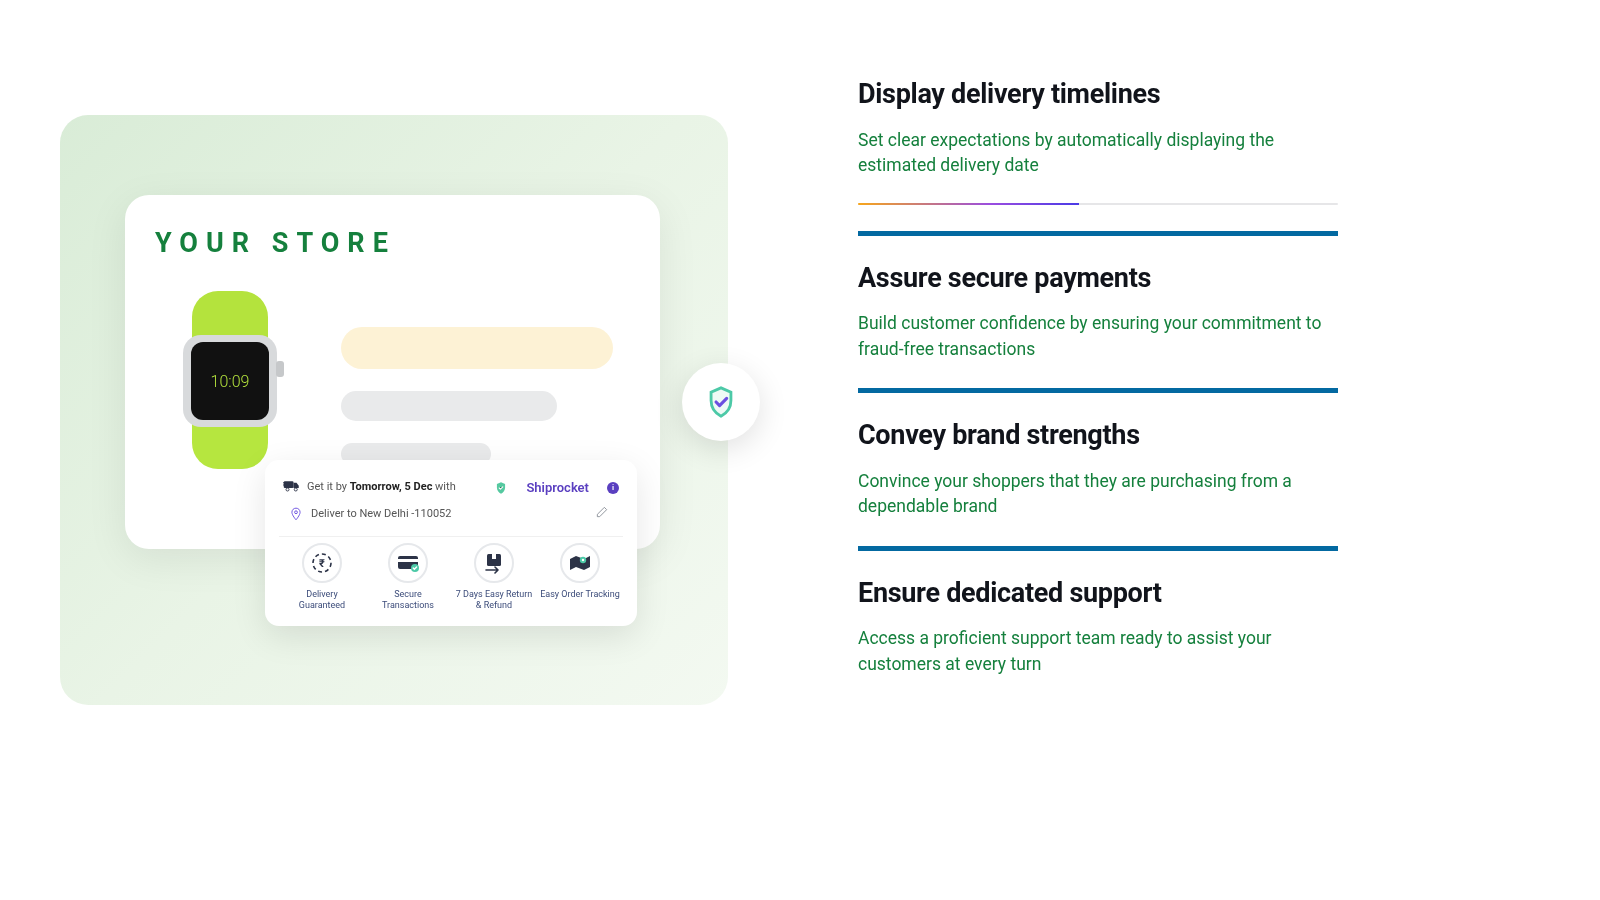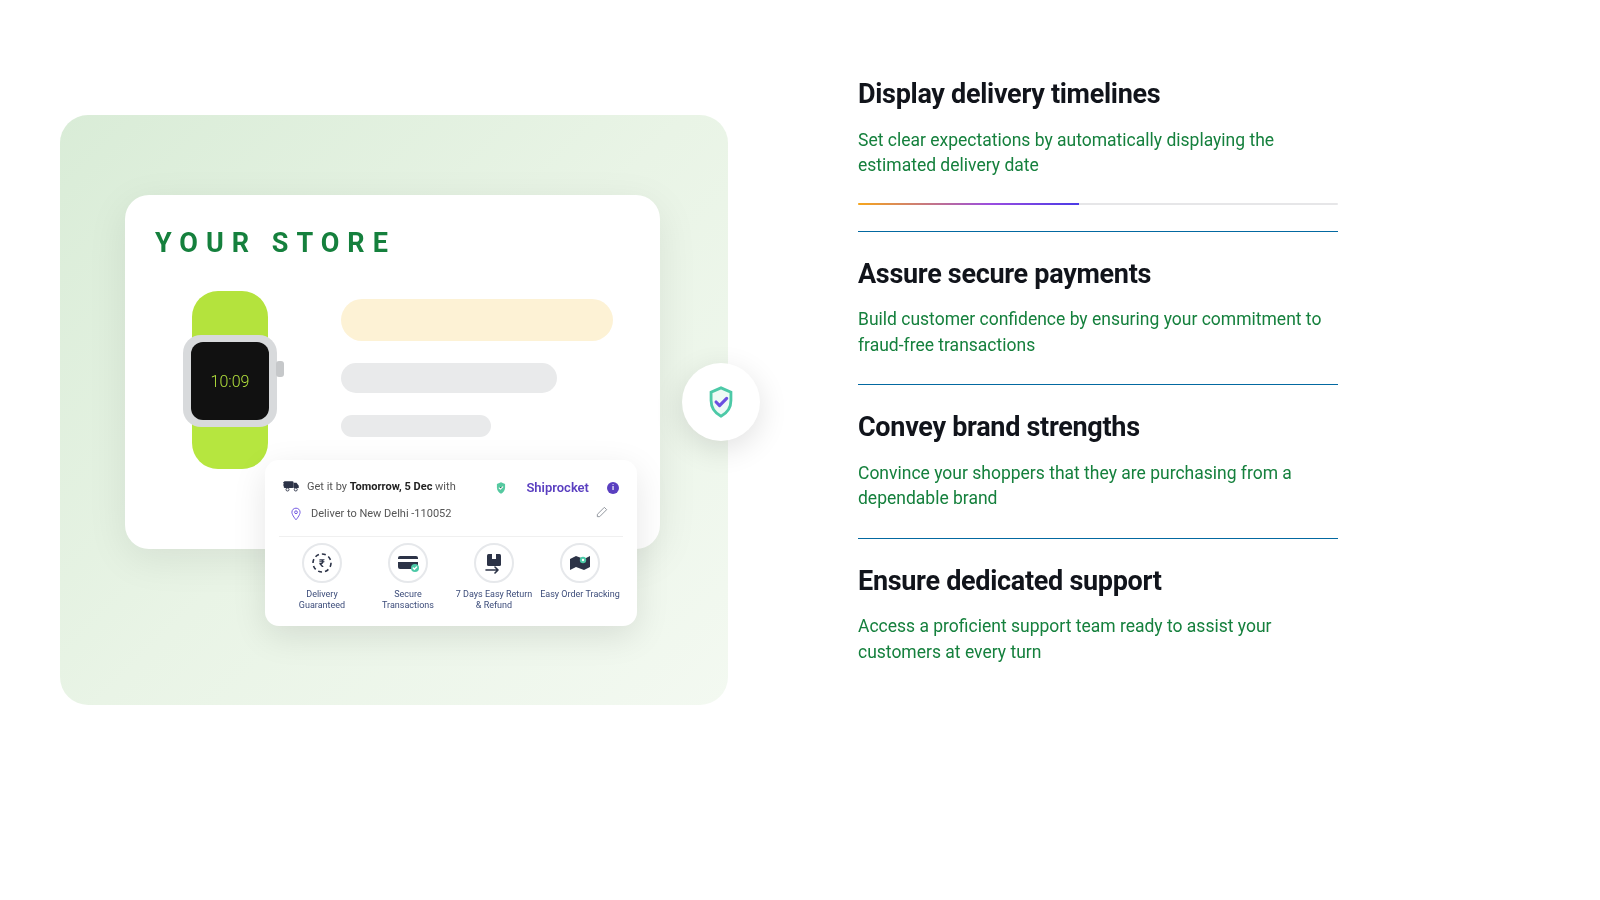--- a/index.html
+++ b/index.html
@@ -39,21 +39,21 @@
     .store-title {
       font-size: 27px;
       font-weight: 700;
       letter-spacing: 8px;
       color: #15803d;
     }
     .store-body {
       display: flex;
       gap: 36px;
       margin-top: 36px;
-      align-items: flex-start;
+      align-items: flex-end;
     }
     .watch {
       width: 150px;
       height: 170px;
       position: relative;
       flex-shrink: 0;
     }
     .watch-band-top, .watch-band-bot {
       position: absolute;
       left: 37px;
@@ -129,21 +129,21 @@
     .dc-row2 .addr{font-size:11px;color:#555;}
     .dc-row2 .edit{margin-left:auto;margin-right:10px;color:#888;}
     .dc-row2 .pin{width:14px;height:14px;display:inline-flex;}
     .dc-badges{display:flex;justify-content:space-around;padding-top:6px;border-top:1px solid #f0f0f0;margin:0 -4px;}
     .dc-badge{display:flex;flex-direction:column;align-items:center;gap:6px;width:80px;}
     .dc-icon{width:40px;height:40px;border-radius:50%;background:#fff;border:2px solid #e6e8eb;display:flex;align-items:center;justify-content:center;}
     .dc-label{font-size:9px;color:#3c4c7a;text-align:center;line-height:1.25;}
 
     
     .features { flex:1; display:flex; flex-direction:column; max-width:480px; padding-top:18px;}
-    .feature { padding: 26px 0; border-bottom:1px solid #0369a1;}
+    .feature { padding: 26px 0; border-bottom:5px solid #0369a1;}
     .feature:last-child{border-bottom:none;}
     .feature.active { padding-top:0; padding-bottom:26px;}
     .f-title{font-size:27px;font-weight:700;color:#11141b;letter-spacing:-.3px;line-height:1.25;}
     .f-desc{font-size:17.5px;color:#15803d;line-height:1.45;margin-top:16px;}
     .active-bar{height:2px;background:#e6e6e8;margin-top:24px;border-radius:2px;overflow:hidden;}
     .active-bar-fill{height:100%;width:46%;background:linear-gradient(90deg,#f7a61b 0%,#9a4de0 60%,#4a3ae6 100%);}
   </style>
 </head>
 <body>
 

